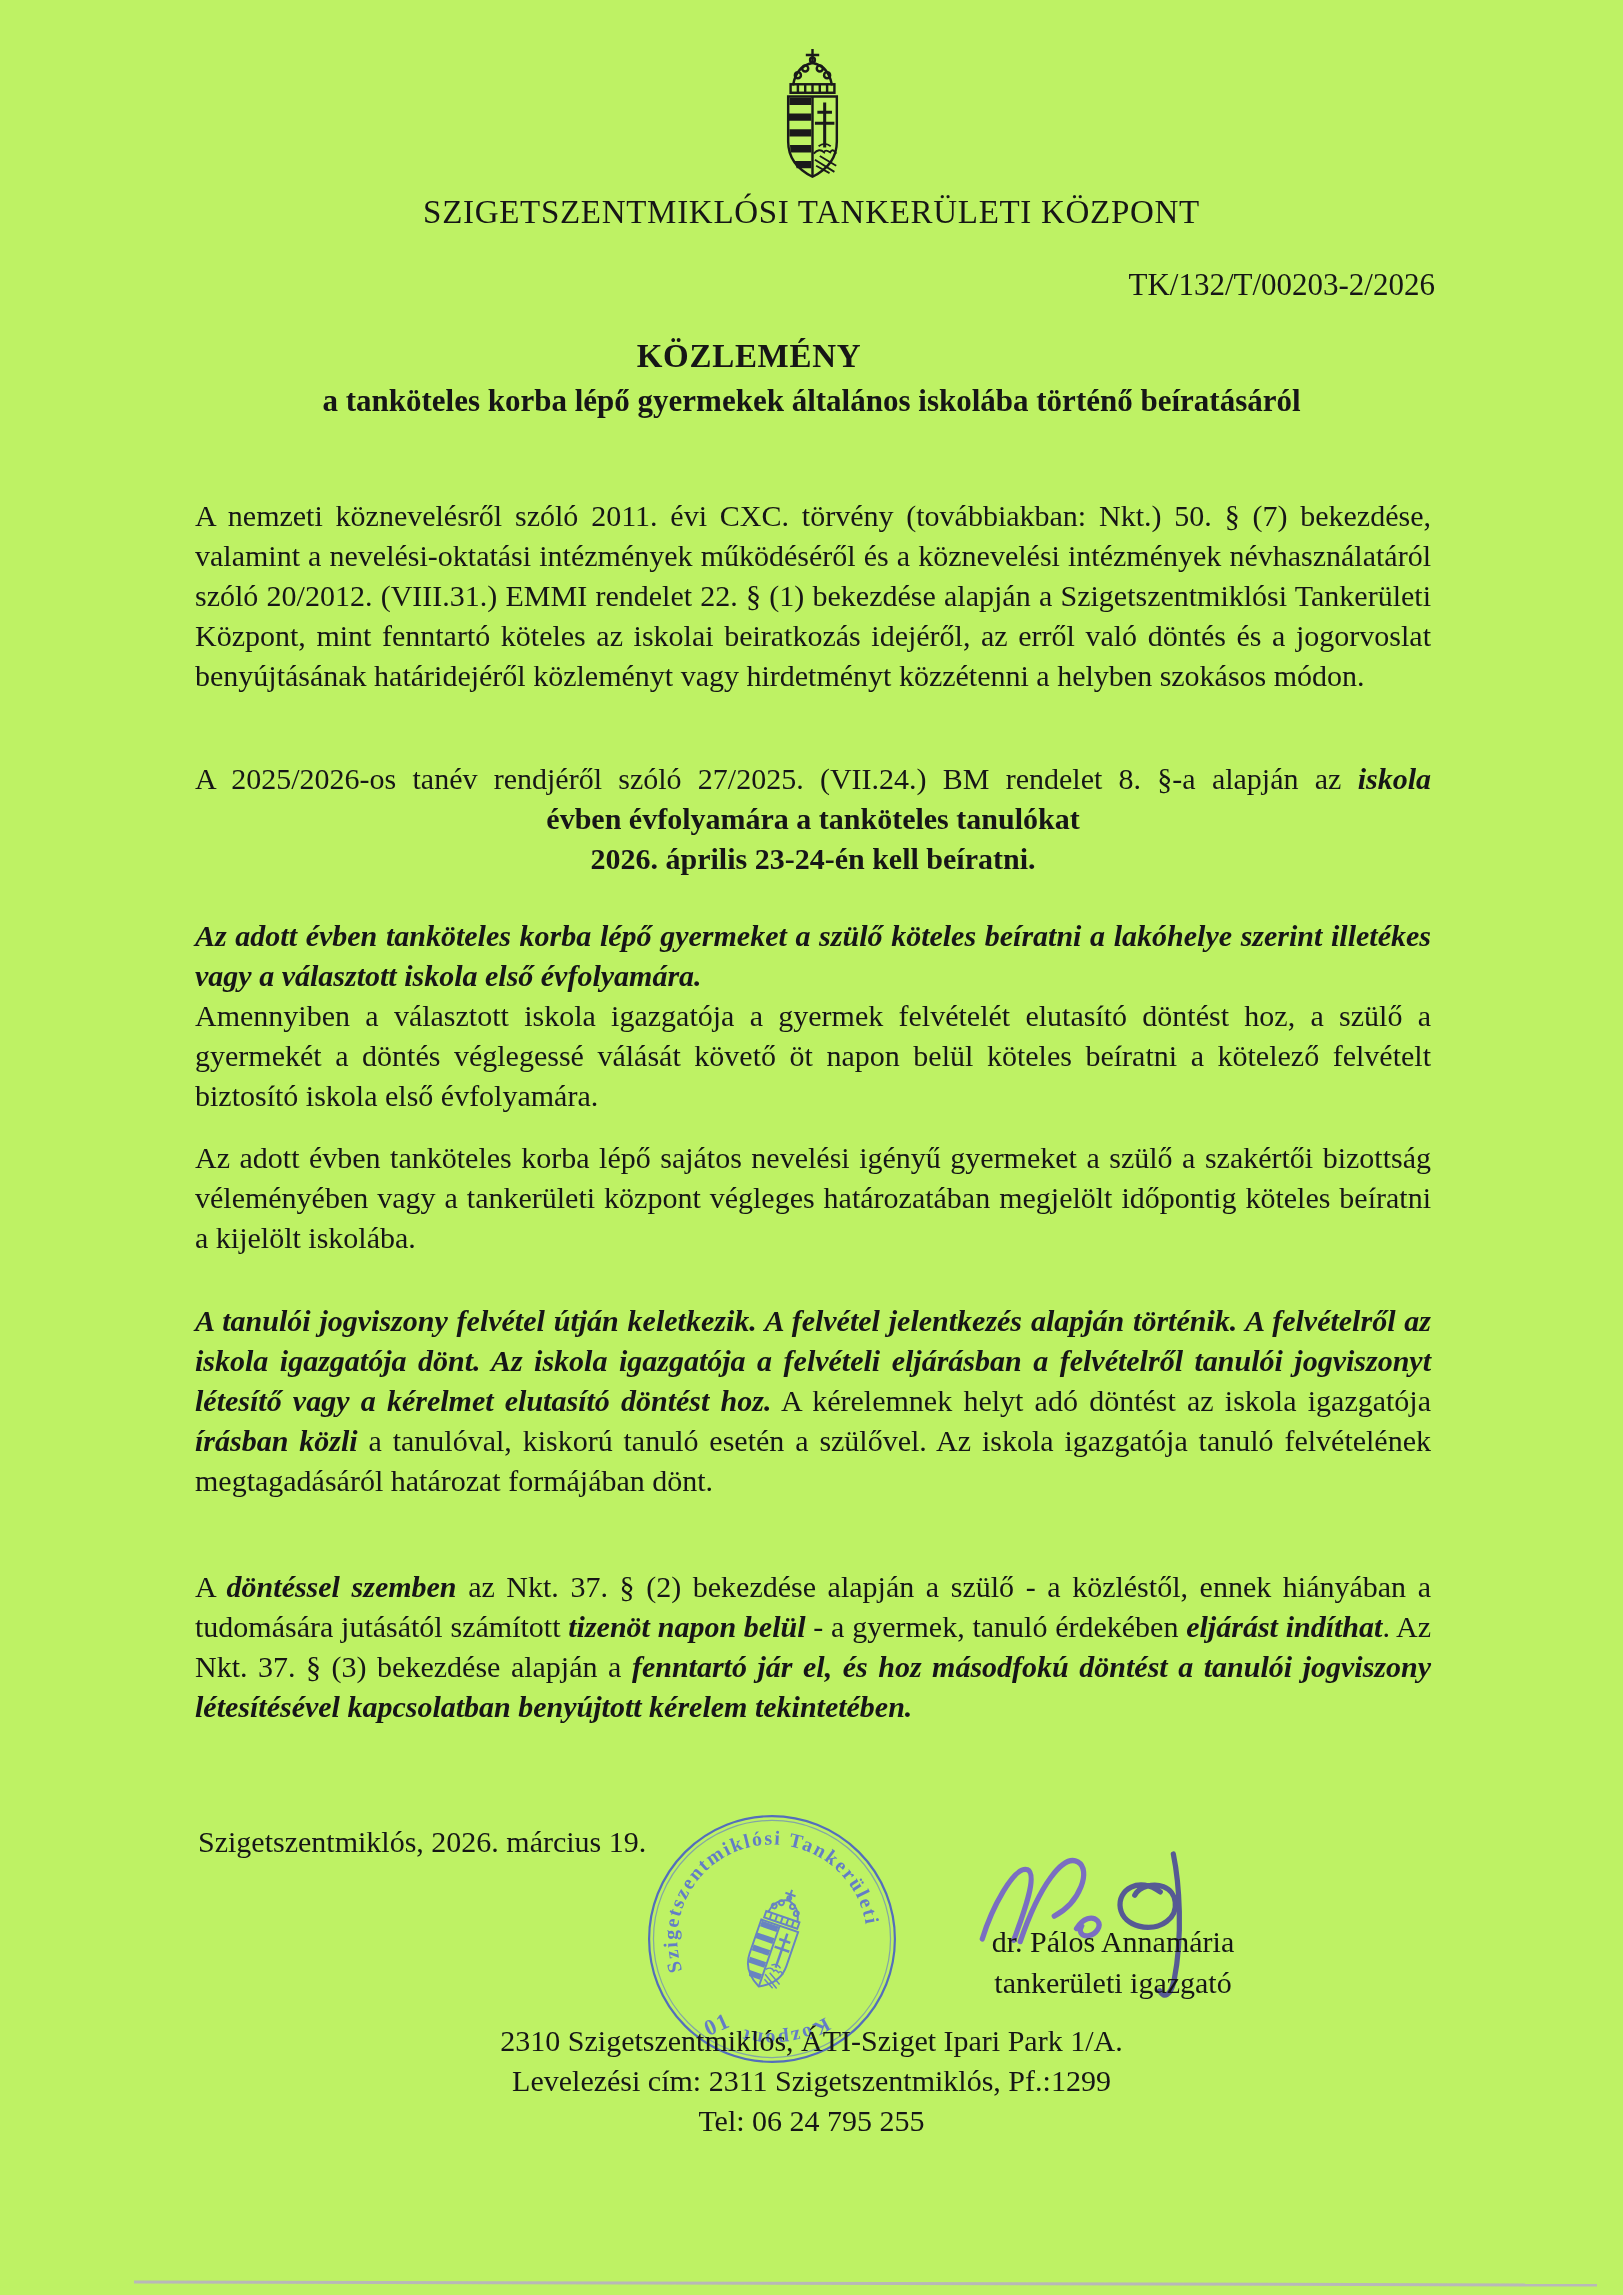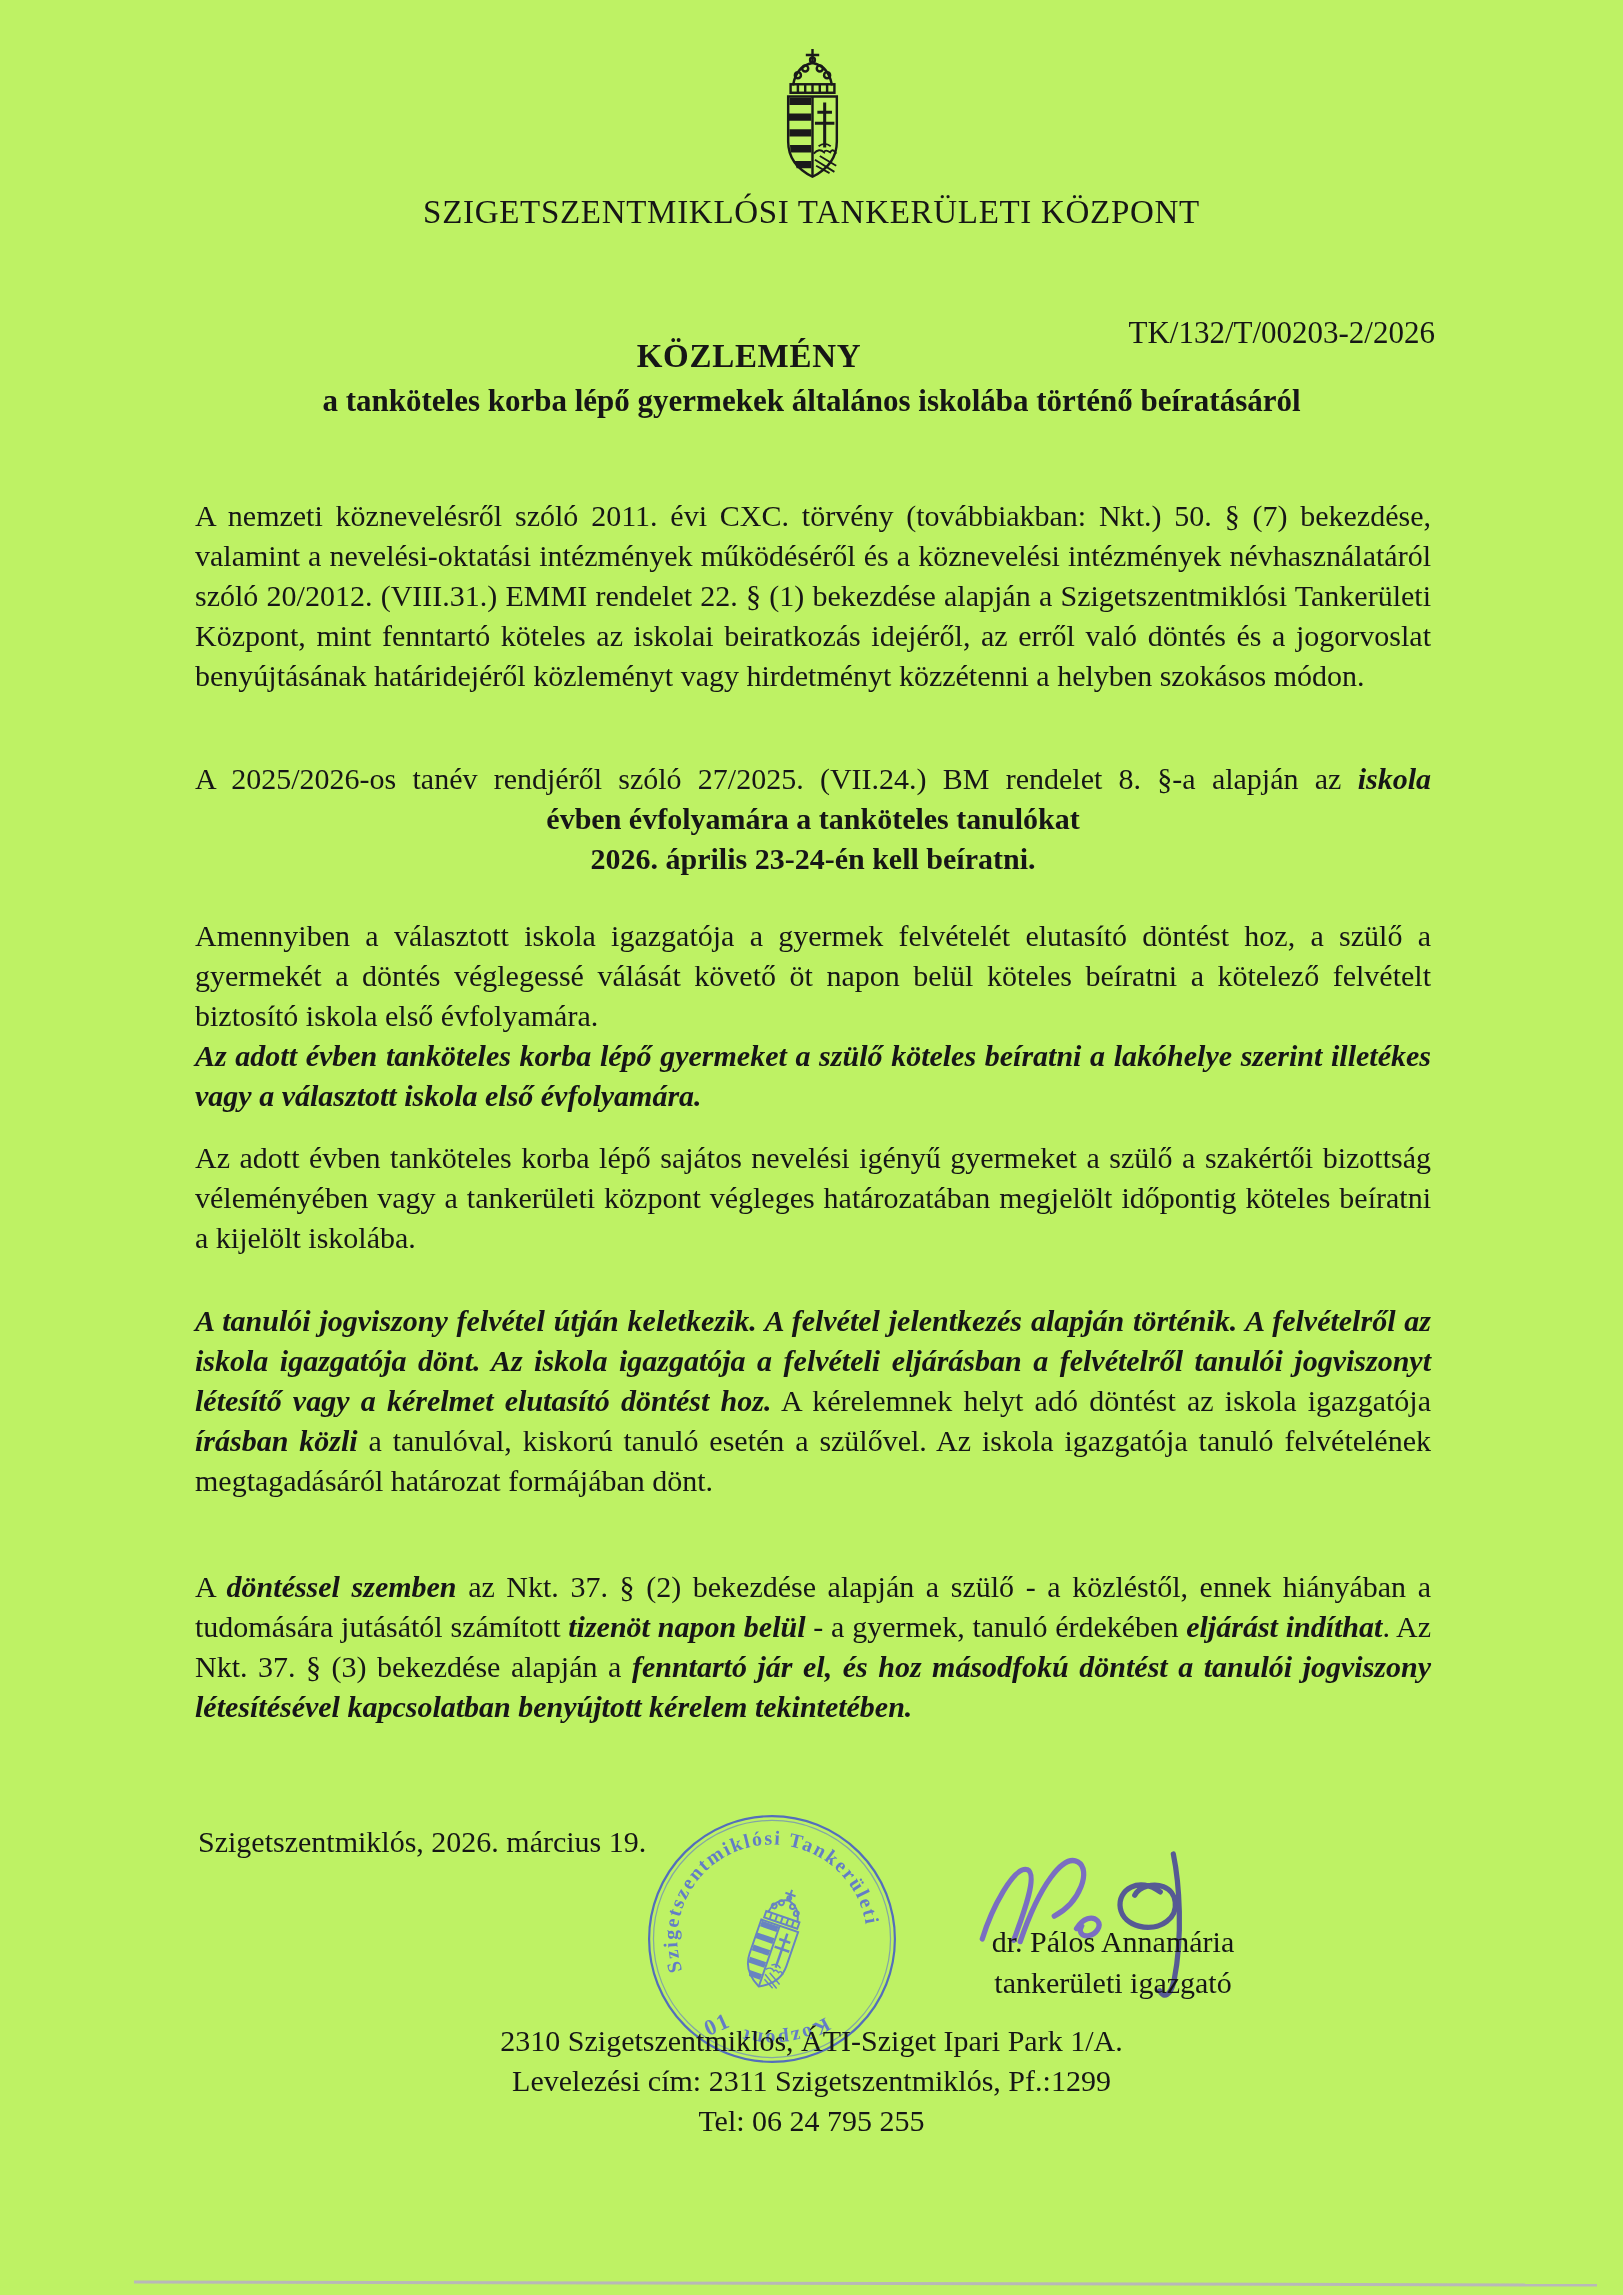--- a/index.html
+++ b/index.html
@@ -13,21 +13,21 @@
   }
   
   .coa{position:absolute;left:776px;top:45px;width:73px;height:143px;}
   .org-name{
     position:absolute;left:0;top:194px;width:1623px;
     text-align:center;font-size:33px;letter-spacing:0.7px;
     white-space:nowrap;
   }
   .ref-line{
     position:absolute;right:188px;top:267px;
-    font-size:31px;white-space:nowrap;margin-top:48px;
+    font-size:31px;white-space:nowrap;
   }
   .doc-title{
     position:absolute;left:0;top:338px;width:1498px;
     text-align:center;font-size:33px;font-weight:bold;letter-spacing:0.7px;
   }
   .doc-subtitle{
     position:absolute;left:0;top:383px;width:1623px;
     text-align:center;font-size:31px;font-weight:bold;
   }
   
@@ -124,22 +124,22 @@
     <span>A nemzeti köznevelésről szóló 2011. évi CXC. törvény (továbbiakban: Nkt.) 50. § (7) bekezdése, valamint a nevelési-oktatási intézmények működéséről és a köznevelési intézmények névhasználatáról szóló 20/2012. (VIII.31.) EMMI rendelet 22. § (1) bekezdése alapján a Szigetszentmiklósi Tankerületi Központ, mint fenntartó köteles az iskolai beiratkozás idejéről, az erről való döntés és a jogorvoslat benyújtásának határidejéről közleményt vagy hirdetményt közzétenni a helyben szokásos módon.</span>
   </div>
 
   <div class="para p2">
     <div class="jl"><span>A 2025/2026-os tanév rendjéről szóló 27/2025. (VII.24.) BM rendelet 8. §-a alapján az </span><b>iskola</b></div>
     <div class="cline">évben évfolyamára a tanköteles tanulókat</div>
     <div class="cline">2026. április 23-24-én kell beíratni.</div>
   </div>
 
   <div class="para p3">
+    <div><b>Az adott évben tanköteles korba lépő gyermeket a szülő köteles beíratni a lakóhelye szerint illetékes vagy a választott iskola első évfolyamára.</b></div>
     <div>Amennyiben a választott iskola igazgatója a gyermek felvételét elutasító döntést hoz, a szülő a gyermekét a döntés véglegessé válását követő öt napon belül köteles beíratni a kötelező felvételt biztosító iskola első évfolyamára.</div>
-    <div><b>Az adott évben tanköteles korba lépő gyermeket a szülő köteles beíratni a lakóhelye szerint illetékes vagy a választott iskola első évfolyamára.</b></div>
   </div>
 
   <div class="para p4">
     <span>Az adott évben tanköteles korba lépő sajátos nevelési igényű gyermeket a szülő a szakértői bizottság véleményében vagy a tankerületi központ végleges határozatában megjelölt időpontig köteles beíratni a kijelölt iskolába.</span>
   </div>
 
   <div class="para p5"><b>A tanulói jogviszony felvétel útján keletkezik. A felvétel jelentkezés alapján történik. A felvételről az iskola igazgatója dönt. Az iskola igazgatója a felvételi eljárásban a felvételről tanulói jogviszonyt létesítő vagy a kérelmet elutasító döntést hoz.</b><span> A kérelemnek helyt adó döntést az iskola igazgatója </span><b>írásban közli</b><span> a tanulóval, kiskorú tanuló esetén a szülővel. Az iskola igazgatója tanuló felvételének megtagadásáról határozat formájában dönt.</span>
   </div>
 
   <div class="para p6"><span>A </span><b>döntéssel szemben</b><span> az Nkt. 37. § (2) bekezdése alapján a szülő - a közléstől, ennek hiányában a tudomására jutásától számított </span><b>tizenöt napon belül</b><span> - a gyermek, tanuló érdekében </span><b>eljárást indíthat</b><span>. Az Nkt. 37. § (3) bekezdése alapján a </span><b>fenntartó jár el, és hoz másodfokú döntést a tanulói jogviszony létesítésével kapcsolatban benyújtott kérelem tekintetében.</b>

